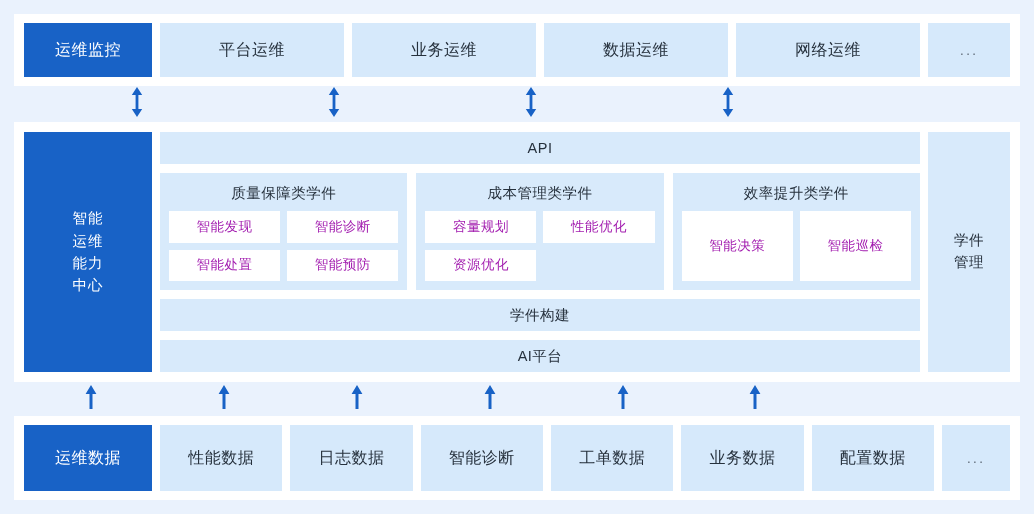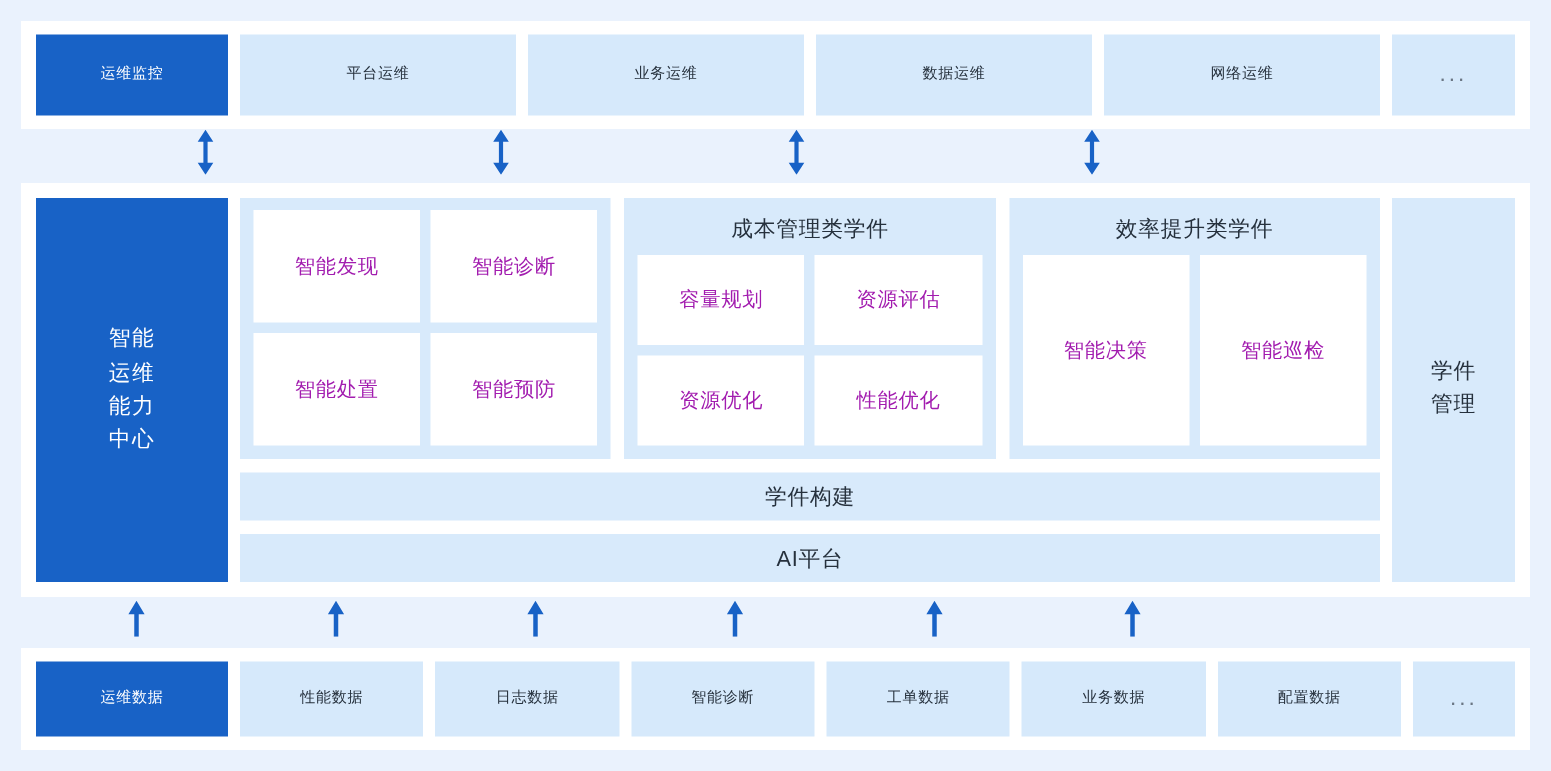--- a/index.html
+++ b/index.html
@@ -38,21 +38,21 @@
     gap: 8px;
   }
   .panel-mid {
     flex: 1 1 auto;
     padding: 10px 10px;
     display: flex;
     align-items: stretch;
     gap: 8px;
   }
   .panel-bottom {
-    height: 68px;
+    height: 84px;
     padding: 9px 10px;
     display: flex;
     align-items: stretch;
     gap: 8px;
   }
 
   
   .connectors {
     width: 1006px;
     height: 36px;
@@ -66,21 +66,21 @@
     top: 50%;
     transform: translate(-50%, -50%);
   }
 
   
   .cell {
     display: flex;
     align-items: center;
     justify-content: center;
     text-align: center;
-    font-size: 10px;
+    font-size: 16px;
     line-height: 1.45;
     letter-spacing: 0.5px;
     box-sizing: border-box;
   }
   .cell-accent {
     background: #1862c6;
     color: #ffffff;
   }
   .cell-light {
     background: #d6e9fb;
@@ -220,39 +220,40 @@
 
   <div class="panel panel-mid">
 
     <div class="center-label multiline">智能
 运维
 能力
 中心</div>
 
     <div class="center-stack">
 
+      <div class="bar">API</div>
 
       <div class="groups">
 
         <div class="group">
+          <div class="group-title">质量保障类学件</div>
           <div class="group-grid">
             <div class="chip">智能发现</div>
             <div class="chip">智能诊断</div>
             <div class="chip">智能处置</div>
             <div class="chip">智能预防</div>
           </div>
         </div>
 
         <div class="group">
           <div class="group-title">成本管理类学件</div>
           <div class="group-grid">
             <div class="chip">容量规划</div>
-            <div class="chip">资源评估</div>
+            <div class="chip">性能优化</div>
             <div class="chip">资源优化</div>
-            <div class="chip">性能优化</div>
           </div>
         </div>
 
         <div class="group">
           <div class="group-title">效率提升类学件</div>
           <div class="group-grid">
             <div class="chip">智能决策</div>
             <div class="chip">智能巡检</div>
           </div>
         </div>

